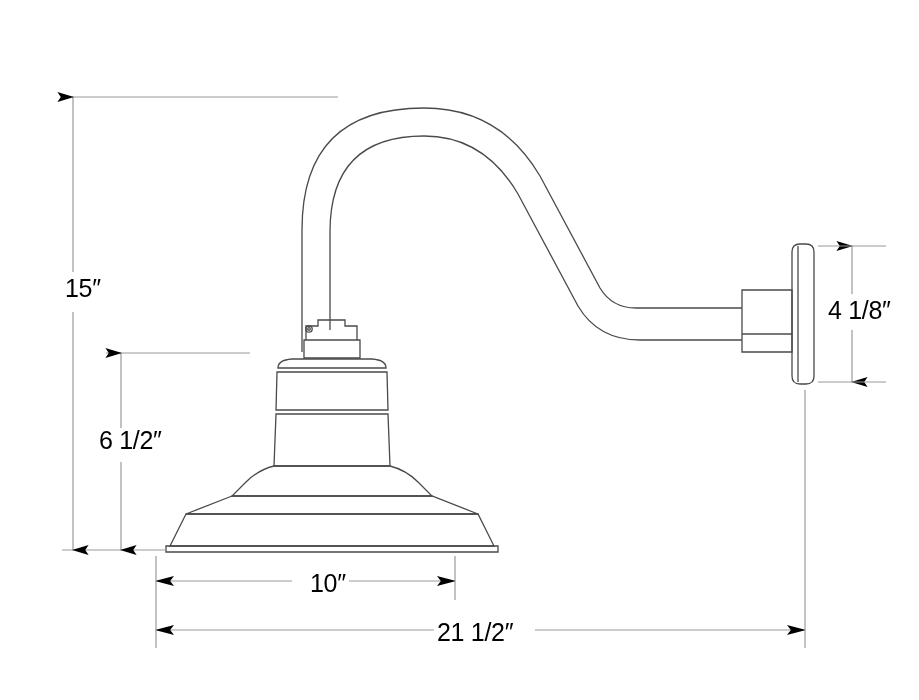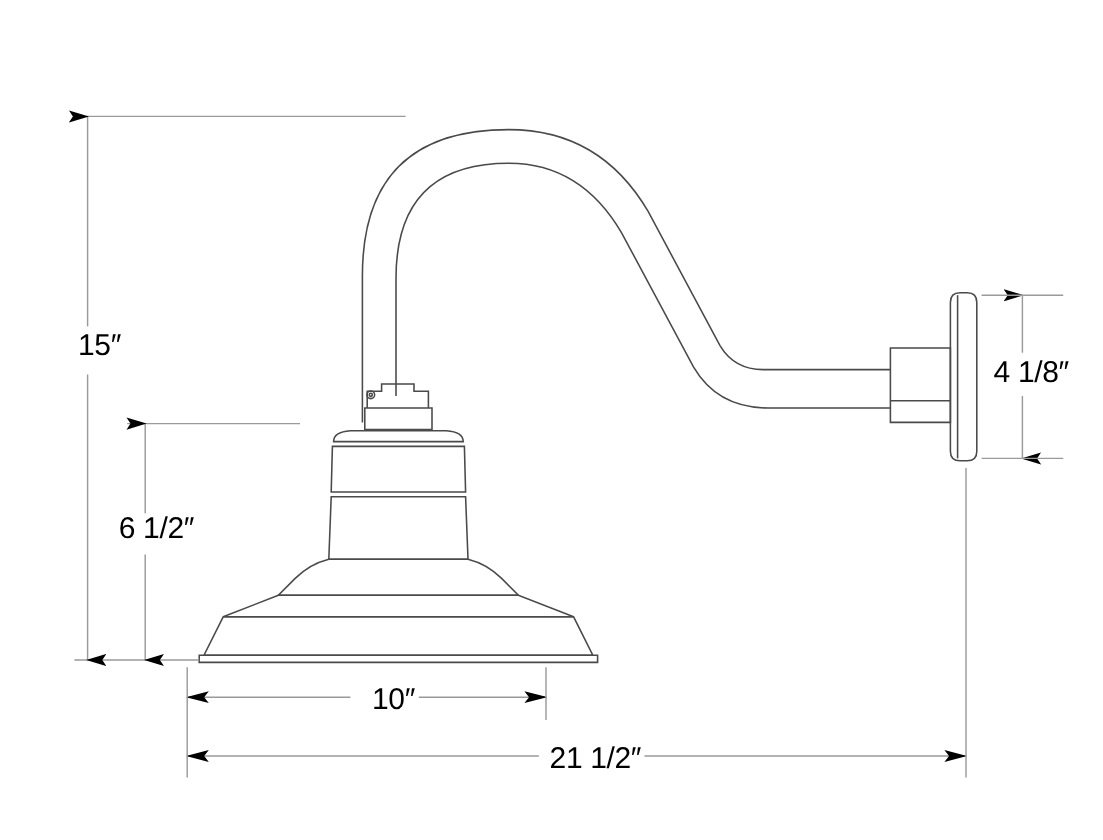--- a/index.html
+++ b/index.html
@@ -33,21 +33,21 @@
     font-weight: 400;
     letter-spacing: -0.3px;
     white-space: nowrap;
     background: #ffffff;
     padding: 0 3px;
     line-height: 1;
   }
   #label-height   { left: 62px;  top: 276px; }
   #label-shade    { left: 96px;  top: 428px; }
   #label-diameter { left: 296px; top: 571px; margin-left: 11px; }
-  #label-depth    { left: 455px; top: 620px; }
+  #label-depth    { left: 434px; top: 620px; }
   #label-backplate{ left: 825px; top: 298px; }
 </style>
 </head>
 <body>
 
 <div id="stage">
 
   <svg id="drawing" viewBox="0 0 919 700">
     <defs>
       <marker id="arrU" markerWidth="10" markerHeight="14" refX="5" refY="1" orient="auto">

